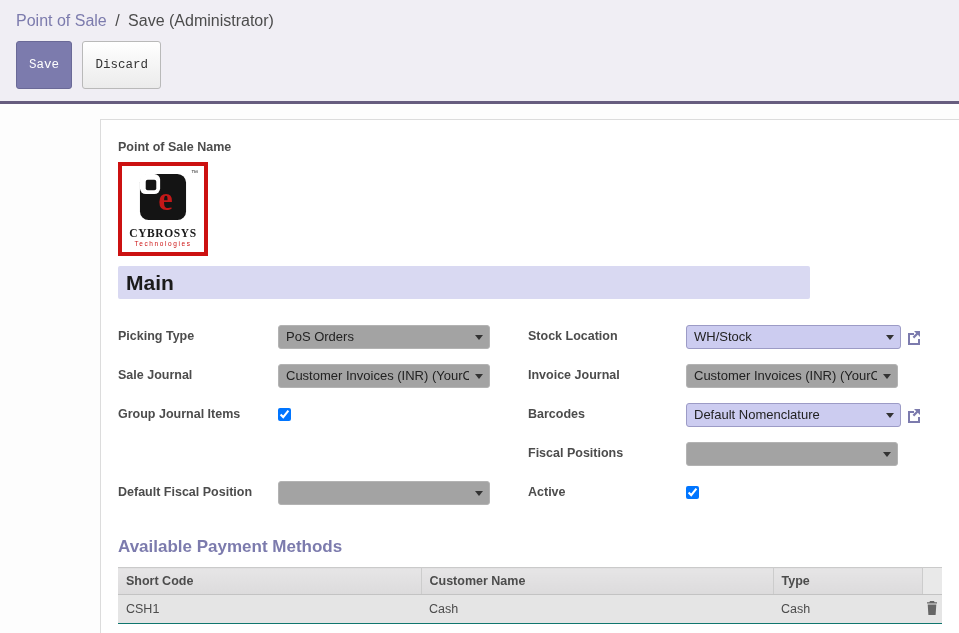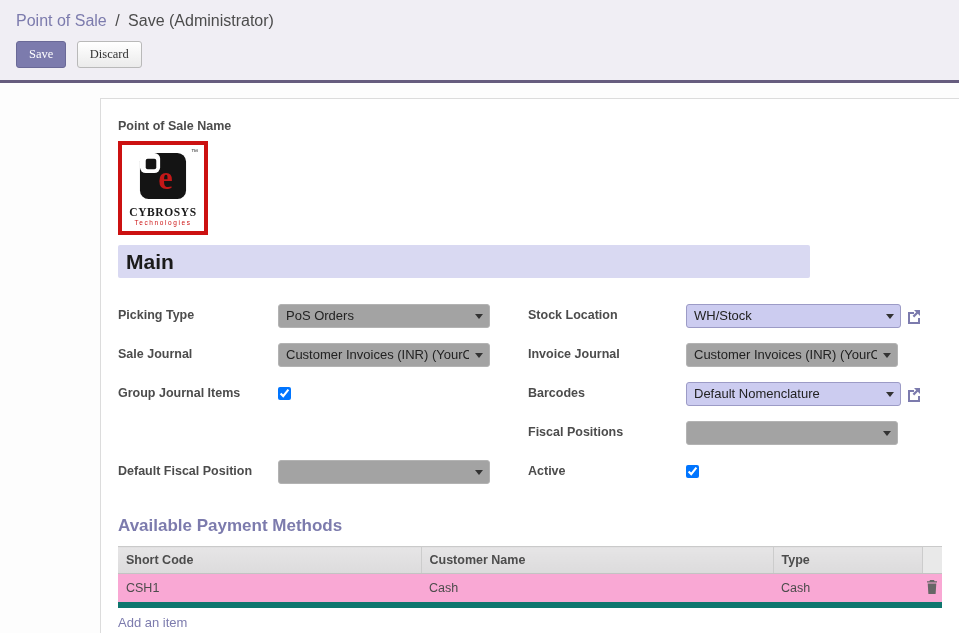--- a/index.html
+++ b/index.html
@@ -5,21 +5,21 @@
   * { box-sizing: border-box; margin: 0; padding: 0; }
   html,body { width: 959px; height: 633px; overflow: hidden; }
   body { font-family: "Liberation Sans", sans-serif; background: #fff; color: #4c4c4c; }
 
   
   .topbar { background: #f0eef4; padding: 12px 16px 12px 16px; border-bottom: 3px solid #665c7e; }
   .breadcrumb { font-size: 16px; margin-bottom: 11px; }
   .breadcrumb a { color: #7c7bad; text-decoration: none; cursor: pointer; }
   .breadcrumb .sep { color: #4c4c4c; margin: 0 4px; }
   .breadcrumb .current { color: #4c4c4c; }
-  .btn { font-family: Liberation Serif, serif; font-size: 12.5px; padding: 5px 12px; border-radius: 3px; cursor: pointer; }
+  .btn { font-family: Liberation Mono, monospace; font-size: 12.5px; padding: 16px 12px; border-radius: 3px; cursor: pointer; }
   .btn-save { background: #7c7bad; border: 1px solid #6a6997; color: #fff; margin-right: 6px; }
   .btn-discard { background: linear-gradient(#ffffff,#ebebeb); border: 1px solid #b9b9b9; color: #333; }
 
   
   .content { padding-top: 15px; background: #fdfdfd; height: 552px; }
   .sheet { margin-left: 100px; background: #fff; border-left: 1px solid #dcdcdc; border-top: 1px solid #dcdcdc; min-height: 537px; padding: 20px 18px 10px 17px; }
 
   .field-label { font-size: 12.5px; font-weight: bold; color: #4c4c4c; }
   .name-label { display: block; margin-bottom: 8px; }
 
@@ -44,21 +44,21 @@
   .caret { position: absolute; right: 6px; top: 9px; width: 0; height: 0; border-left: 4px solid transparent; border-right: 4px solid transparent; border-top: 5px solid #333; }
   .fld-inline { display: flex; align-items: center; }
   .ext-link { margin-left: 5px; cursor: pointer; display: inline-flex; }
   input[type="checkbox"] { width: 13px; height: 13px; margin-top: 5px; cursor: pointer; }
 
   
   .section-heading { margin-top: 32px; color: #7c7bad; font-size: 17px; font-weight: bold; }
   .pm-table { margin-top: 10px; width: 824px; border-collapse: collapse; font-size: 12.5px; }
   .pm-table th { background: linear-gradient(#e6e5e6,#dcdbdc); border-top: 1px solid #cacaca; border-bottom: 1px solid #c3c3c3; border-right: 1px solid #cccccc; text-align: left; font-weight: bold; color: #4c4c4c; padding: 6px 8px; cursor: pointer; }
   .pm-table th.del-col { background: #e9e9e9; border-right: none; cursor: default; }
-  .pm-table td { background: #f9a8d4; border-bottom: 6px solid #0f766e; padding: 7px 8px; color: #4c4c4c; cursor: pointer; }
+  .pm-table td { background: #e5e5e5; border-bottom: 1px solid #0f766e; padding: 7px 8px; color: #4c4c4c; cursor: pointer; }
   .col-short { width: 303px; } .col-journal { width: 352px; } .col-type { width: 149px; } .del-col { width: 20px; padding: 0 3px !important; text-align: center; }
   .add-item { display: inline-block; margin-top: 7px; color: #7c7bad; font-size: 13px; text-decoration: none; cursor: pointer; }
 </style>
 </head>
 <body>
 
 <div class="topbar">
   <div class="breadcrumb">
     <a>Point of Sale</a>
     <span class="sep">/</span>

